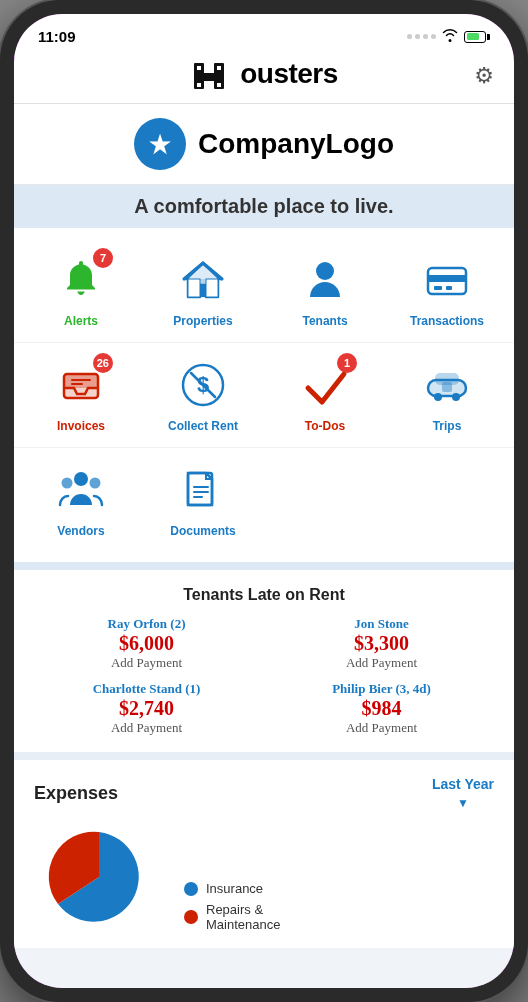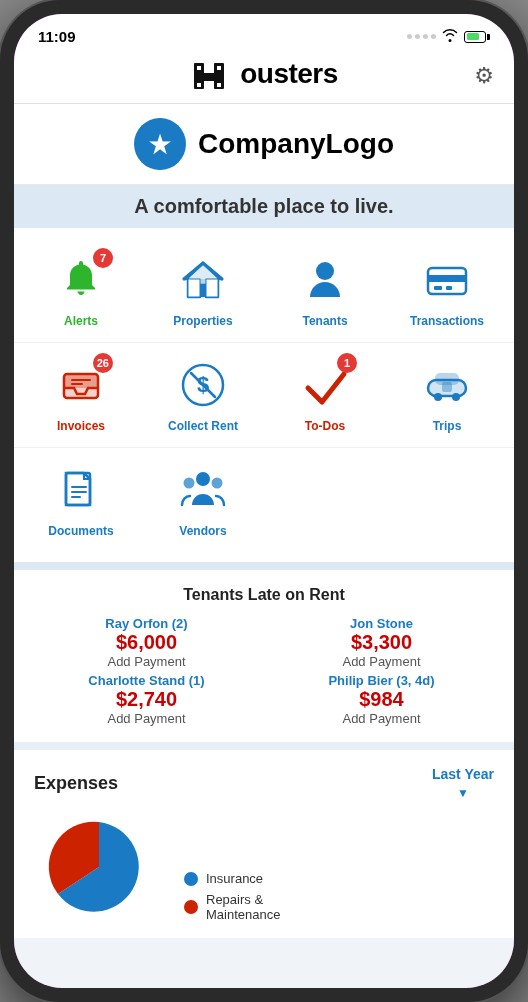--- a/index.html
+++ b/index.html
@@ -231,21 +231,22 @@
     .section-title {
       font-size: 16px;
       font-weight: 700;
       text-align: center;
       color: #222;
       margin-bottom: 12px;
     }
     .tenant-grid {
       display: grid;
       grid-template-columns: 1fr 1fr;
-      gap: 4px 10px;
+      gap: 10px 10px;
+      font-family: Liberation Serif, serif;
     }
     .tenant-item {
       display: flex;
       flex-direction: column;
       align-items: center;
     }
     .tenant-name {
       font-size: 13px;
       font-weight: 600;
       color: #1a7bc4;
@@ -488,44 +489,44 @@
             </div>
             <span class="menu-label" style="color:#1a7bc4;">Trips</span>
           </div>
         </div>
 
         <div style="background:#fff; padding: 4px 6px 14px; display:grid; grid-template-columns:repeat(4,1fr); border-bottom:8px solid #dde8f5;">
 
           <div class="menu-item">
             <div class="menu-icon-wrapper">
               <svg width="50" height="50" viewBox="0 0 50 50">
+
+                <circle cx="25" cy="14" r="7" fill="#1a7bc4"></circle>
+                <path d="M14 40c0-6.1 4.9-11 11-11s11 4.9 11 11" fill="#1a7bc4"></path>
+                <circle cx="11" cy="18" r="5.5" fill="#1a7bc4" opacity="0.7"></circle>
+                <path d="M4 40c0-5 3.6-9 8-9" fill="none" stroke="#1a7bc4" stroke-width="2.5" stroke-linecap="round"></path>
+                <circle cx="39" cy="18" r="5.5" fill="#1a7bc4" opacity="0.7"></circle>
+                <path d="M46 40c0-5-3.6-9-8-9" fill="none" stroke="#1a7bc4" stroke-width="2.5" stroke-linecap="round"></path>
+              </svg>
+            </div>
+            <span class="menu-label" style="color:#1a7bc4;">Vendors</span>
+          </div>
+
+          <div class="menu-item">
+            <div class="menu-icon-wrapper">
+              <svg width="50" height="50" viewBox="0 0 50 50">
                 <rect x="10" y="8" width="24" height="32" rx="2" fill="none" stroke="#1a7bc4" stroke-width="2.5"></rect>
                 <path d="M10 8 h18 l6 6 v26 H10 Z" fill="none" stroke="#1a7bc4" stroke-width="2.5"></path>
                 <path d="M28 8 v6 h6" fill="none" stroke="#1a7bc4" stroke-width="2"></path>
                 <line x1="16" y1="22" x2="30" y2="22" stroke="#1a7bc4" stroke-width="2" stroke-linecap="round"></line>
                 <line x1="16" y1="27" x2="30" y2="27" stroke="#1a7bc4" stroke-width="2" stroke-linecap="round"></line>
                 <line x1="16" y1="32" x2="24" y2="32" stroke="#1a7bc4" stroke-width="2" stroke-linecap="round"></line>
               </svg>
             </div>
             <span class="menu-label" style="color:#1a7bc4;">Documents</span>
-          </div>
-
-          <div class="menu-item">
-            <div class="menu-icon-wrapper">
-              <svg width="50" height="50" viewBox="0 0 50 50">
-
-                <circle cx="25" cy="14" r="7" fill="#1a7bc4"></circle>
-                <path d="M14 40c0-6.1 4.9-11 11-11s11 4.9 11 11" fill="#1a7bc4"></path>
-                <circle cx="11" cy="18" r="5.5" fill="#1a7bc4" opacity="0.7"></circle>
-                <path d="M4 40c0-5 3.6-9 8-9" fill="none" stroke="#1a7bc4" stroke-width="2.5" stroke-linecap="round"></path>
-                <circle cx="39" cy="18" r="5.5" fill="#1a7bc4" opacity="0.7"></circle>
-                <path d="M46 40c0-5-3.6-9-8-9" fill="none" stroke="#1a7bc4" stroke-width="2.5" stroke-linecap="round"></path>
-              </svg>
-            </div>
-            <span class="menu-label" style="color:#1a7bc4;">Vendors</span>
           </div>
 
           <div></div>
           <div></div>
         </div>
 
         <div class="late-rent-section">
           <div class="section-title">Tenants Late on Rent</div>
           <div class="tenant-grid">
             <div class="tenant-item">

